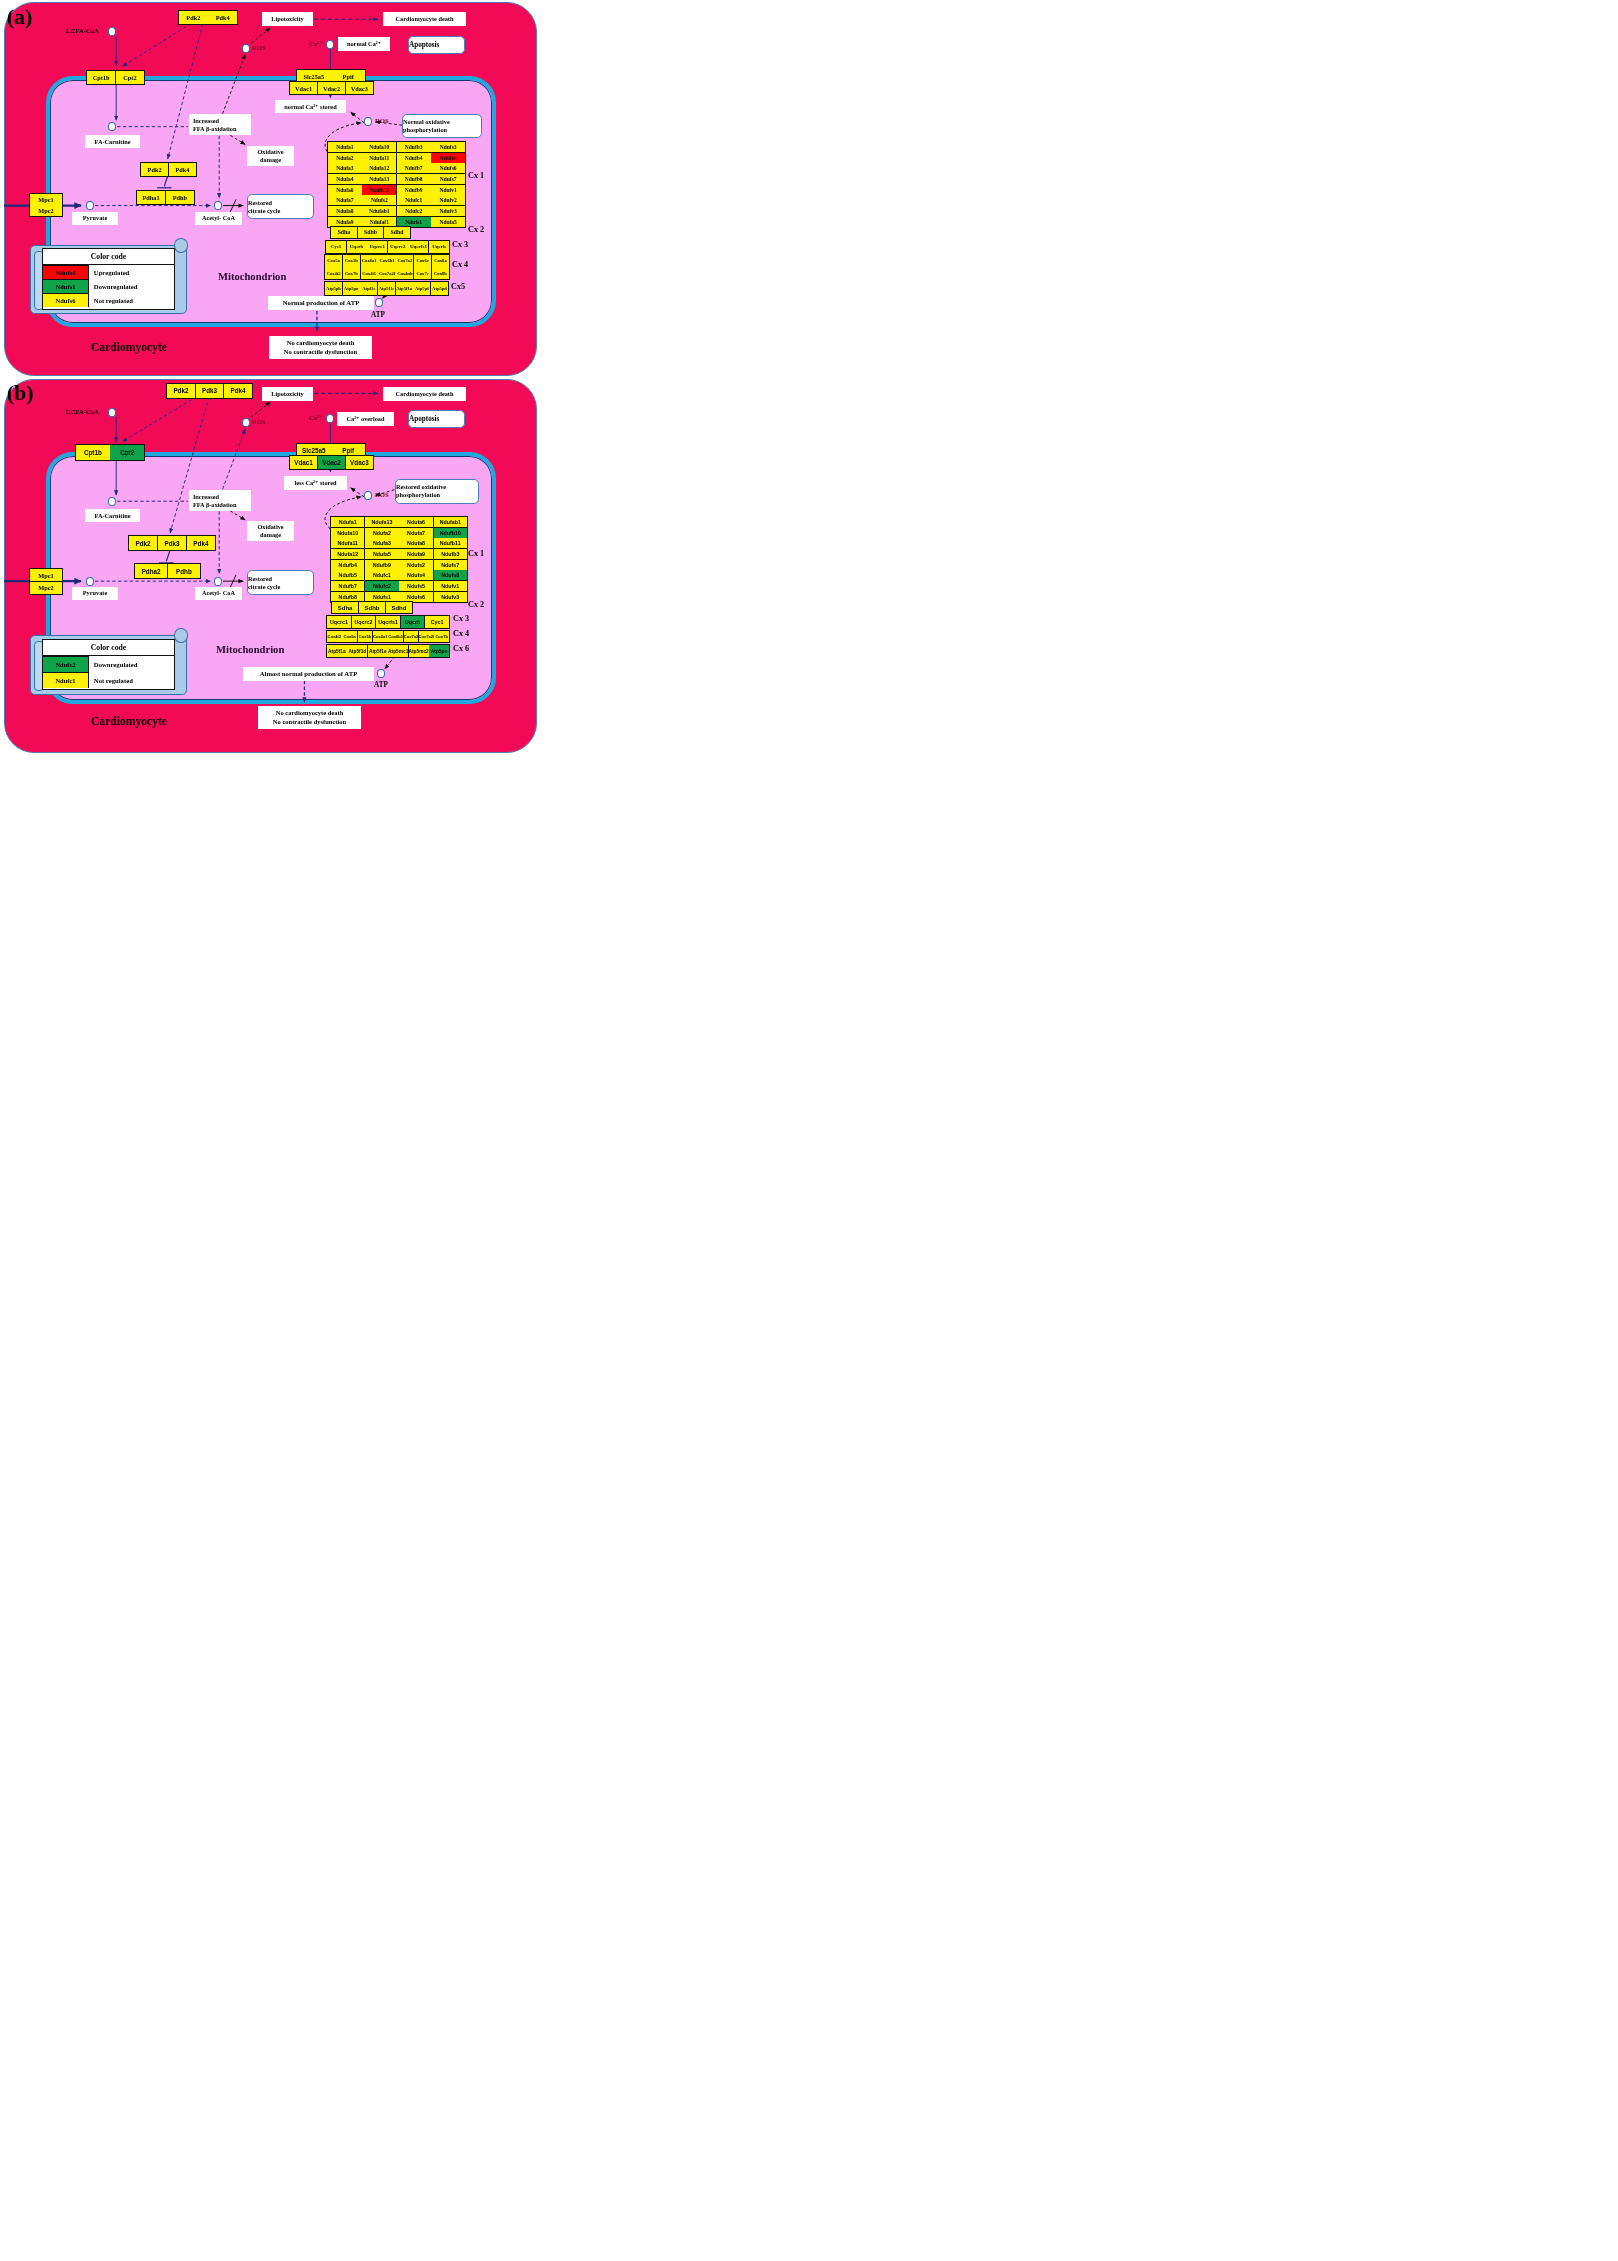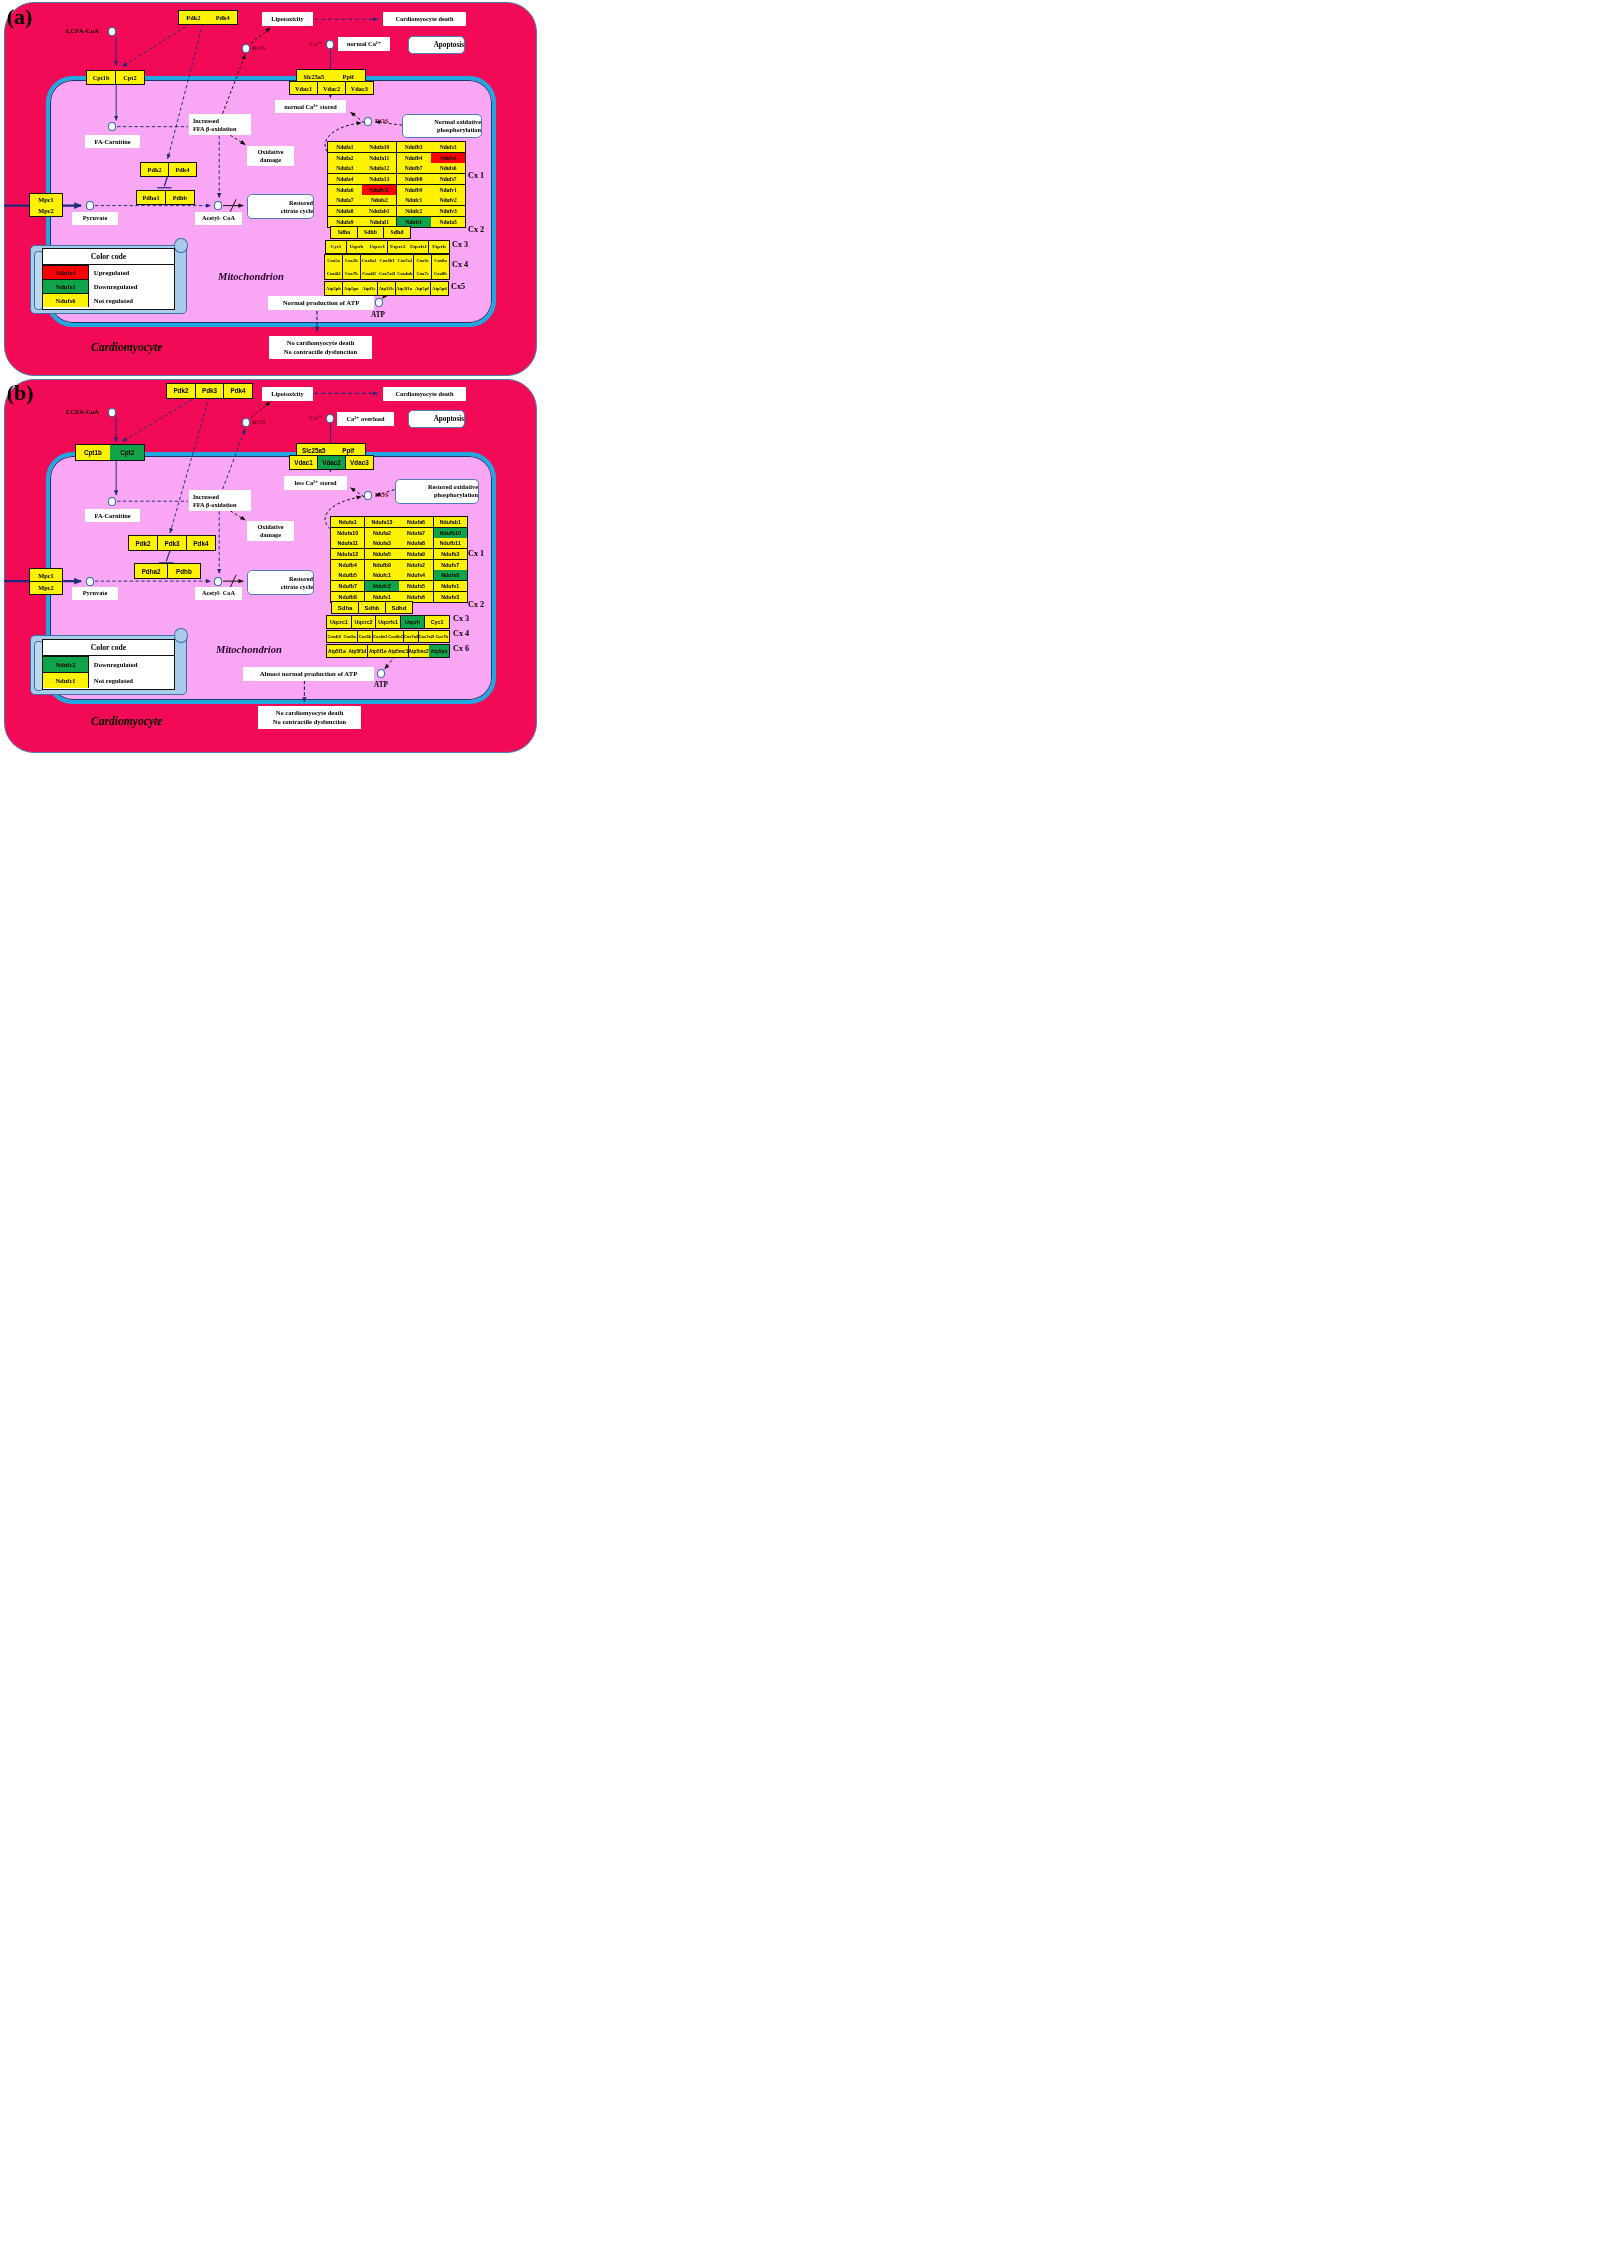--- a/index.html
+++ b/index.html
@@ -4,21 +4,21 @@
 <style>
   html,body{margin:0;padding:0;background:#fff;}
   .stage{position:relative;width:540px;height:754px;background:#fff;overflow:hidden;
          font-family:"Liberation Serif","DejaVu Serif",serif;}
   .cellbody{position:absolute;background:#F30A57;border:1.4px solid #4d7fae;border-radius:30px;}
   .mito{position:absolute;background:#F9A6F4;border:4.3px solid #21A8E0;border-radius:26.5px;
         box-shadow:inset 0 0 0 1px #1b3a6b;}
   .wbox{position:absolute;background:#fff;color:#000;font-weight:bold;font-size:6.3px;
         display:flex;flex-direction:column;align-items:center;justify-content:center;text-align:center;line-height:1.25;}
   .rbox{position:absolute;background:#fff;color:#000;font-weight:bold;font-size:6.3px;
-        display:flex;flex-direction:column;align-items:flex-end;justify-content:center;text-align:center;line-height:1.25;
+        display:flex;flex-direction:column;align-items:flex-start;justify-content:center;text-align:center;line-height:1.25;
         border:1.2px solid #4a7eb5;border-radius:4.8px;}
   .yrow{position:absolute;display:grid;gap:0.7px;background:#111;border:0.7px solid #111;}
   .yrow>div{background:#FEF200;display:flex;align-items:center;justify-content:center;
         font-weight:bold;font-size:6.3px;color:#000;overflow:hidden;}
   .genegrid{position:absolute;display:grid;gap:0.7px;background:#111;border:0.7px solid #111;}
   .genegrid>div{background:#FEF200;display:flex;align-items:center;justify-content:center;
         font-weight:bold;color:#000;height:var(--ch,10px);overflow:hidden;}
   [data-status="up"]{background:#FE0000 !important;}
   [data-status="down"]{background:#0FA44A !important;}
   [data-status="not"]{background:#FEF200 !important;}
@@ -29,21 +29,21 @@
   .scroll{position:absolute;background:#a9cbea;border:1.2px solid #3a6ea5;border-radius:4.8px;}
   .scroll:before{content:"";position:absolute;right:-1.9px;top:-7.7px;width:11.6px;height:12.5px;background:#a9cbea;border:1.2px solid #3a6ea5;border-radius:50%;}
   .scroll:after{content:"";position:absolute;left:2.9px;top:4.8px;bottom:2.9px;width:7.7px;background:#bdd8ef;border:1px solid #3a6ea5;border-radius:3.9px;}
   .legend{position:absolute;background:#fff;border:1px solid #111;z-index:3;}
   .legend .ttl{border-bottom:1px solid #111;display:flex;align-items:center;justify-content:center;
         font-weight:bold;font-size:7.7px;}
   .lrow{display:grid;grid-template-columns:46px 1fr;}
   .lsw{border-right:1px solid #111;border-top:0.7px solid #111;display:flex;align-items:center;justify-content:center;
         font-weight:bold;font-size:6.5px;}
   .ldesc{display:flex;align-items:center;padding-left:4.8px;font-weight:bold;font-size:6.7px;}
-  .ital{font-style:italic;}
+  .ital{}
   svg.overlay{position:absolute;left:0;top:0;z-index:2;pointer-events:none;}
   .boxz{z-index:3;}
 </style>
 </head>
 <body>
 
 <div class="stage">
 
   
   <div style="display:contents">

